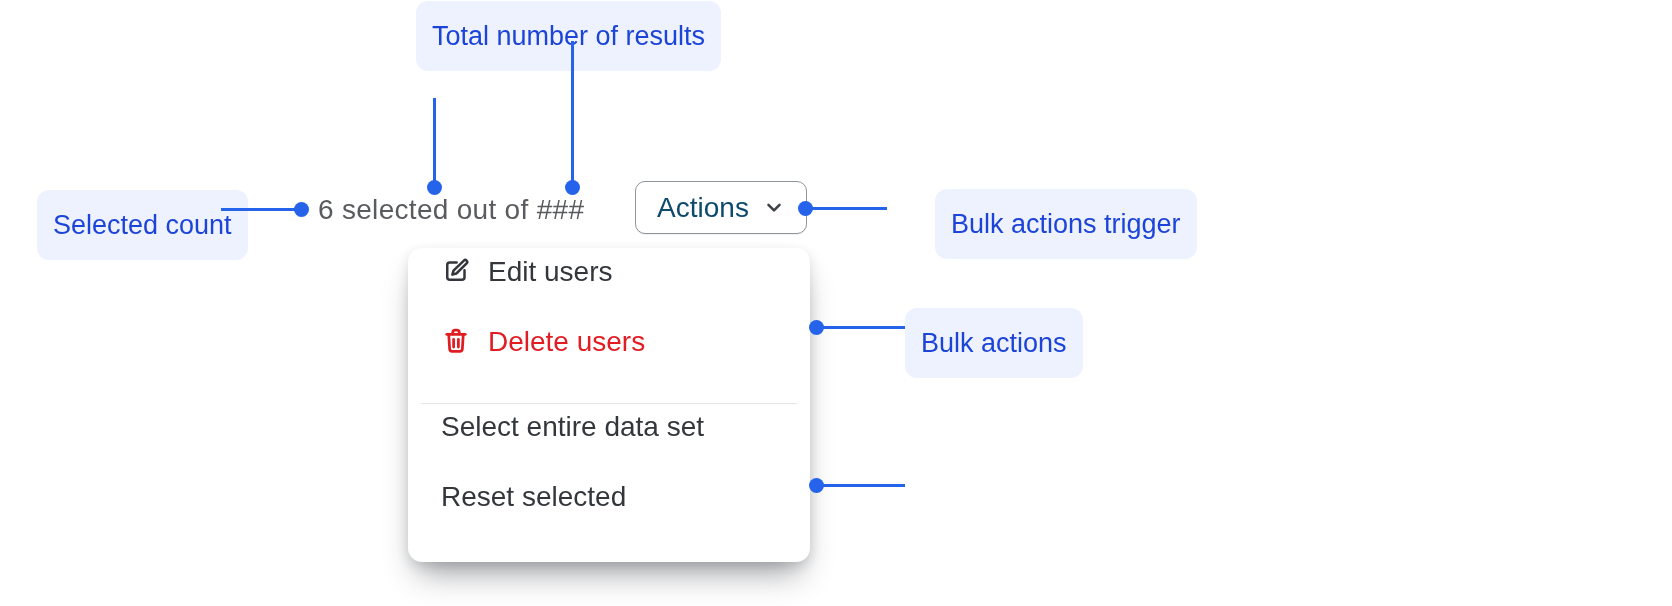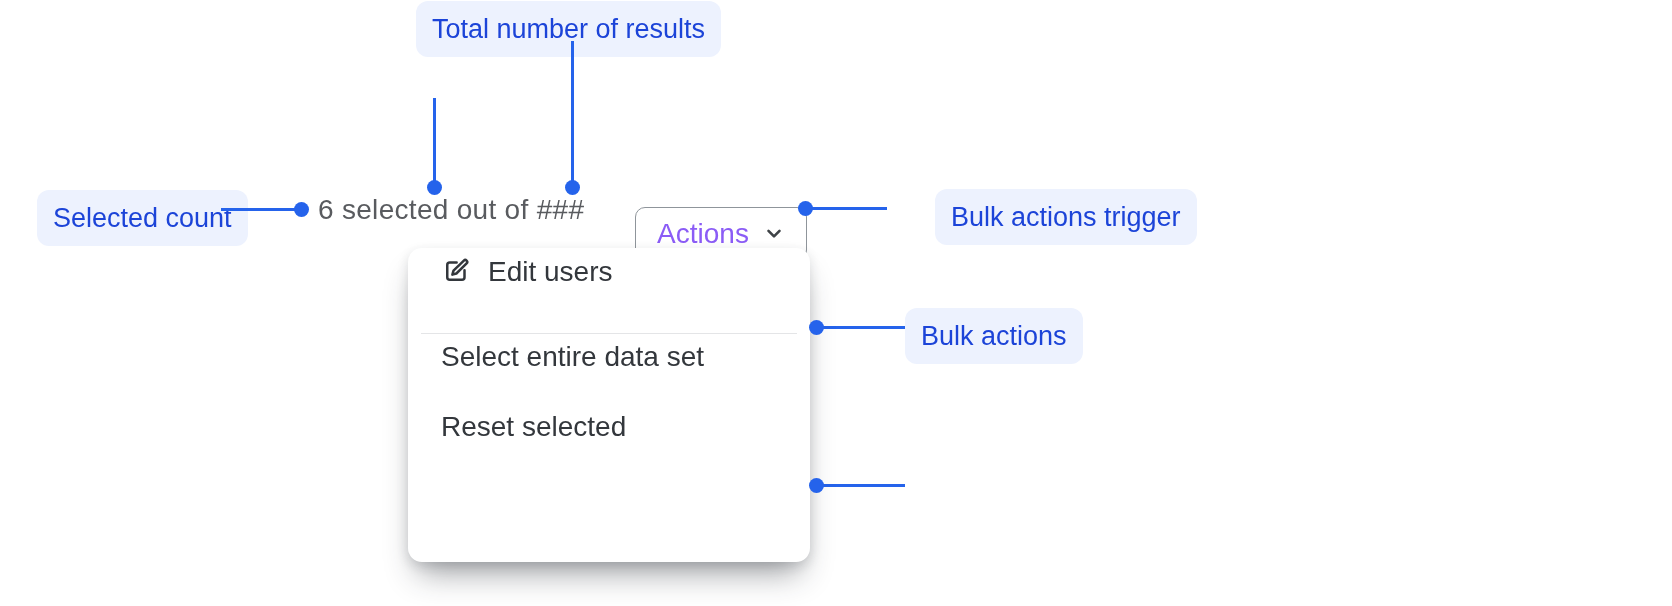--- a/index.html
+++ b/index.html
@@ -3,43 +3,43 @@
 <meta charset="utf-8">
 <style>
   html,body { margin:0; padding:0; background:#ffffff; }
   .canvas {
     position:relative; width:1672px; height:606px; background:#ffffff;
     font-family:"Liberation Sans", sans-serif; overflow:hidden;
     -webkit-font-smoothing:antialiased;
   }
   
   .ann {
-    position:absolute; height:40px; line-height:40px; padding:8px 16px;
+    position:absolute; height:40px; line-height:40px; padding:15px 16px;
     background:var(--annotation-bg,#edf2fe); color:var(--annotation-text,#1c44d8);
     font-size:27px; font-weight:500; border-radius:12px; white-space:nowrap;
   }
   
   .vline { position:absolute; width:3px; background:var(--connector,#2563eb); z-index:1; }
   .hline { position:absolute; height:3px; background:var(--connector,#2563eb); z-index:1; }
   .dot {
     position:absolute; width:15px; height:15px; border-radius:50%;
     background:var(--connector,#2563eb); z-index:6;
   }
   
   .sel-msg {
     position:absolute; left:318px; top:194px; font-size:28px; line-height:32px;
     color:var(--muted-text,#595b5f); letter-spacing:0.3px; white-space:nowrap;
   }
   
   .actions-btn {
     position:absolute; left:635px; top:181px; width:172px; height:53px;
     background:#ffffff; border:1.5px solid var(--button-border,#8f959b);
     border-radius:10px; display:flex; align-items:center; justify-content:center;
-    gap:14px; font-size:28px; color:#8b5cf6; font-family:inherit; cursor:pointer;
-    box-shadow:0 1px 0 rgba(0,0,0,0.06); z-index:2;margin-top:26px;
+    gap:14px; font-size:28px; color:#0c4a6e; font-family:inherit; cursor:pointer;
+    box-shadow:0 1px 0 rgba(0,0,0,0.06); z-index:2;
   }
   .actions-btn svg { display:block; }
   
   .menu {
     position:absolute; left:408px; top:248px; width:402px; height:314px;
     background:#ffffff; border-radius:14px; box-sizing:border-box;
     padding:8px 0 10px 0; z-index:3;
     box-shadow:0 20px 32px -10px rgba(35,40,48,0.45), 0 4px 12px rgba(35,40,48,0.14);
   }
   .menu-item {
@@ -89,20 +89,31 @@
   <div class="menu">
     <div class="menu-item">
       <span class="mi-icon">
         <svg width="30" height="30" viewBox="0 0 24 24" fill="none" stroke="currentColor" stroke-width="2" stroke-linecap="round" stroke-linejoin="round">
           <path d="M12.5 5.2 H7 a2 2 0 0 0 -2 2 V17 a2 2 0 0 0 2 2 h9.8 a2 2 0 0 0 2 -2 v-5.6"></path>
           <path d="M18.3 3.7 a1.55 1.55 0 0 1 2.2 2.2 L12.3 14 l-3.2 .9 .9 -3.2 8.3 -8z"></path>
         </svg>
       </span>
       <span>Edit users</span>
     </div>
+    <div class="menu-item critical">
+      <span class="mi-icon">
+        <svg width="30" height="30" viewBox="0 0 24 24" fill="none" stroke="currentColor" stroke-width="2.2" stroke-linecap="round" stroke-linejoin="round">
+          <path d="M4.6 6.6 h14.8"></path>
+          <path d="M9.4 6.4 V5 a1.8 1.8 0 0 1 1.8 -1.8 h1.6 A1.8 1.8 0 0 1 14.6 5 v1.4"></path>
+          <path d="M6.2 6.6 l.7 11.7 a2 2 0 0 0 2 1.9 h6.2 a2 2 0 0 0 2 -1.9 l.7 -11.7"></path>
+          <path d="M10.1 10.6 v6.2 M13.9 10.6 v6.2"></path>
+        </svg>
+      </span>
+      <span>Delete users</span>
+    </div>
     <div class="menu-divider"></div>
     <div class="menu-item">
       <span>Select entire data set</span>
     </div>
     <div class="menu-item">
       <span>Reset selected</span>
     </div>
   </div>
 
 </div>

